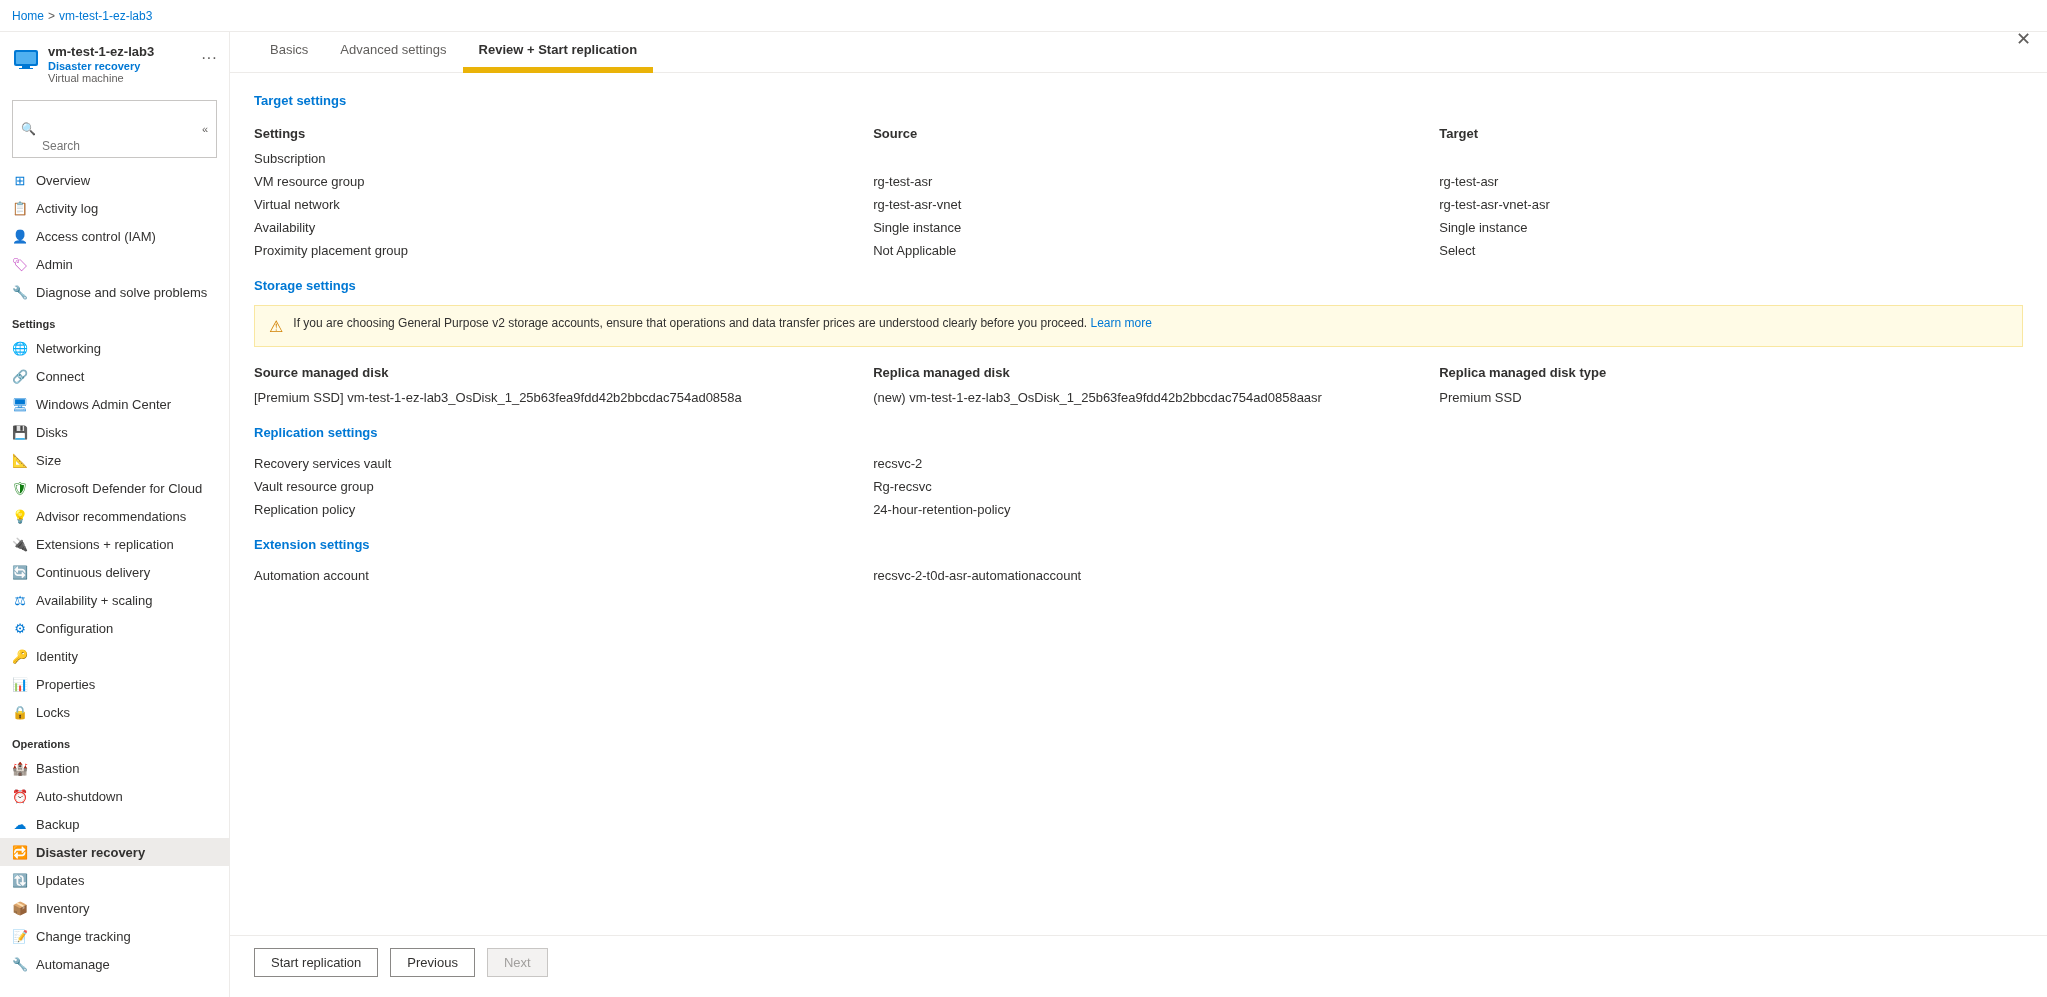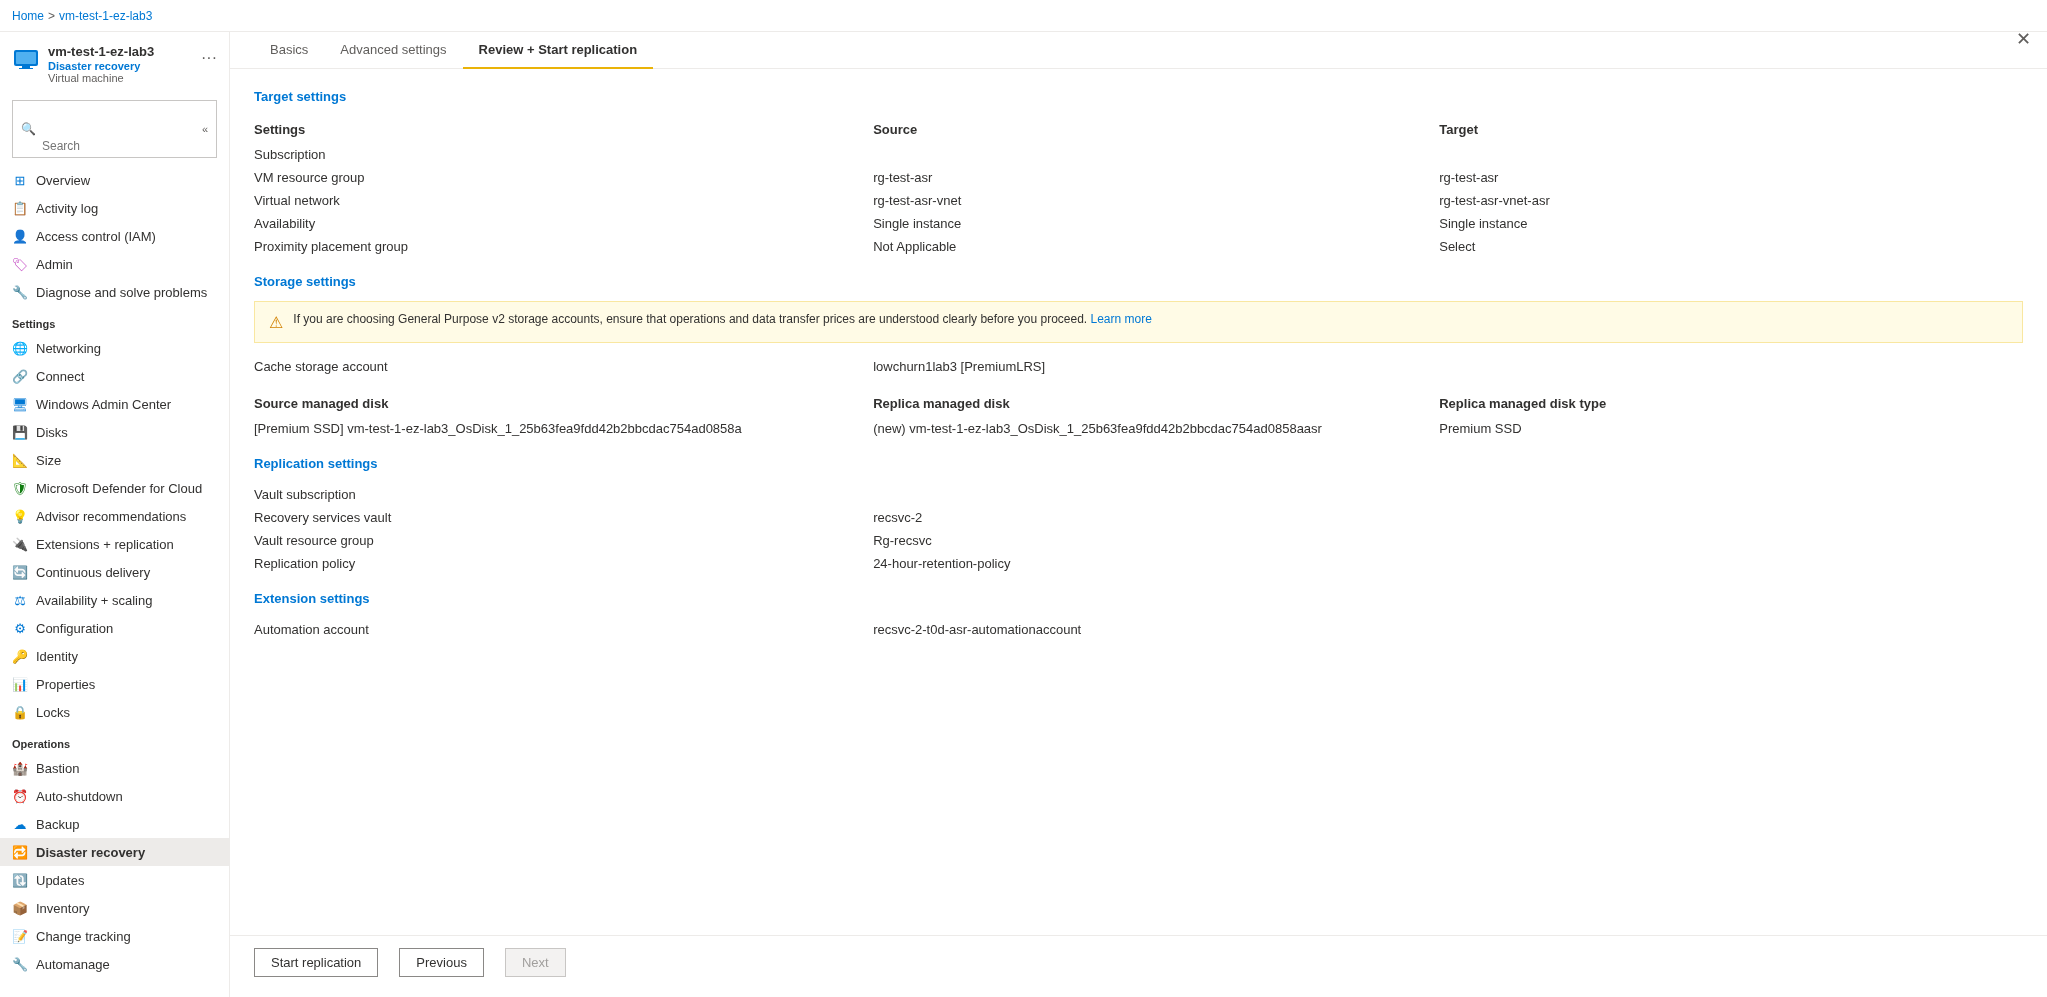--- a/index.html
+++ b/index.html
@@ -25,21 +25,21 @@
     .sidebar-item { display: flex; align-items: center; gap: 8px; padding: 6px 12px; cursor: pointer; color: #323130; font-size: 13px; white-space: nowrap; }
     .sidebar-item.active { background: #edebe9; font-weight: 600; }
     .sidebar-item .item-icon { width: 16px; height: 16px; display: flex; align-items: center; justify-content: center; flex-shrink: 0; }
     .section-label { padding: 12px 12px 4px 12px; font-size: 11px; font-weight: 600; color: #323130; }
 
     
     .content { flex: 1; overflow-y: auto; padding: 0; display: flex; flex-direction: column; }
 
     .tabs { display: flex; gap: 0; border-bottom: 1px solid #edebe9; padding: 0 24px; }
     .tab { padding: 10px 16px; cursor: pointer; color: #605e5c; font-size: 13px; border-bottom: 2px solid transparent; margin-bottom: -1px; }
-    .tab.active { color: #323130; border-bottom: 2px solid #eab308; font-weight: 600; }
+    .tab.active { color: #323130; border-bottom: 6px solid #eab308; font-weight: 600; }
 
     .content-body { padding: 20px 24px; flex: 1; }
 
     .section-title { color: #0078d4; font-size: 13px; font-weight: 600; margin-bottom: 12px; margin-top: 20px; }
     .section-title:first-child { margin-top: 0; }
 
     .settings-table { width: 100%; border-collapse: collapse; margin-bottom: 8px; }
     .settings-table th { font-size: 13px; font-weight: 600; color: #323130; padding: 6px 0; text-align: left; }
     .settings-table td { font-size: 13px; color: #323130; padding: 4px 0; vertical-align: top; }
     .settings-table .col-setting { width: 35%; }
@@ -54,21 +54,21 @@
     .disk-table th { font-size: 13px; font-weight: 600; color: #323130; padding: 6px 0; text-align: left; }
     .disk-table td { font-size: 13px; color: #323130; padding: 4px 0; vertical-align: top; }
     .disk-table .col-source-disk { width: 35%; }
     .disk-table .col-replica { width: 32%; }
     .disk-table .col-type { width: 33%; }
 
     .replication-table { width: 100%; border-collapse: collapse; margin-bottom: 8px; }
     .replication-table td { font-size: 13px; color: #323130; padding: 4px 0; vertical-align: top; }
     .replication-table .col-key { width: 35%; }
 
-    .footer-buttons { padding: 12px 24px 20px 24px; display: flex; gap: 21px; border-top: 1px solid #edebe9; background: #fff; }
+    .footer-buttons { padding: 12px 24px 20px 24px; display: flex; gap: 12px; border-top: 1px solid #edebe9; background: #fff; }
     .btn { padding: 6px 16px; font-size: 13px; cursor: pointer; border: 1px solid #8a8886; background: #fff; color: #323130; }
     .btn-disabled { padding: 6px 16px; font-size: 13px; cursor: not-allowed; border: 1px solid #c8c6c4; background: #f3f2f1; color: #a19f9d; }
 
     
     ::-webkit-scrollbar { width: 6px; height: 6px; }
     ::-webkit-scrollbar-track { background: transparent; }
     ::-webkit-scrollbar-thumb { background: #c8c6c4; border-radius: 3px; }
   </style>
 </head>
 <body>
@@ -289,29 +289,20 @@
       <div class="section-title" style="margin-top:16px;">Storage settings</div>
 
       <div class="warning-box">
         <span class="warning-icon">⚠</span>
         <span>
           <span>If you are choosing General Purpose v2 storage accounts, ensure that operations and data transfer prices are understood clearly before you proceed.</span>
           <a href="#" class="warning-link">Learn more</a>
         </span>
       </div>
 
-      <table class="settings-table" style="margin-bottom:12px;">
-        <tbody>
-          <tr>
-            <td class="col-setting">Cache storage account</td>
-            <td class="col-source">lowchurn1lab3 [PremiumLRS]</td>
-            <td class="col-target"></td>
-          </tr>
-        </tbody>
-      </table>
 
       <table class="disk-table">
         <thead>
           <tr>
             <th class="col-source-disk">Source managed disk</th>
             <th class="col-replica">Replica managed disk</th>
             <th class="col-type">Replica managed disk type</th>
           </tr>
         </thead>
         <tbody>
@@ -320,24 +311,20 @@
             <td>(new) vm-test-1-ez-lab3_OsDisk_1_25b63fea9fdd42b2bbcdac754ad0858aasr</td>
             <td>Premium SSD</td>
           </tr>
         </tbody>
       </table>
 
       <div class="section-title" style="margin-top:16px;">Replication settings</div>
 
       <table class="replication-table">
         <tbody>
-          <tr>
-            <td class="col-key">Vault subscription</td>
-            <td></td>
-          </tr>
           <tr>
             <td class="col-key">Recovery services vault</td>
             <td>recsvc-2</td>
           </tr>
           <tr>
             <td class="col-key">Vault resource group</td>
             <td>Rg-recsvc</td>
           </tr>
           <tr>
             <td class="col-key">Replication policy</td>

